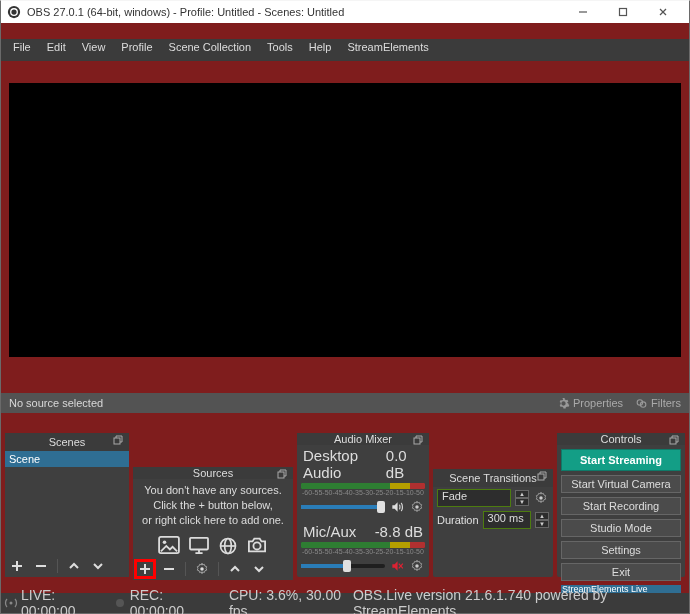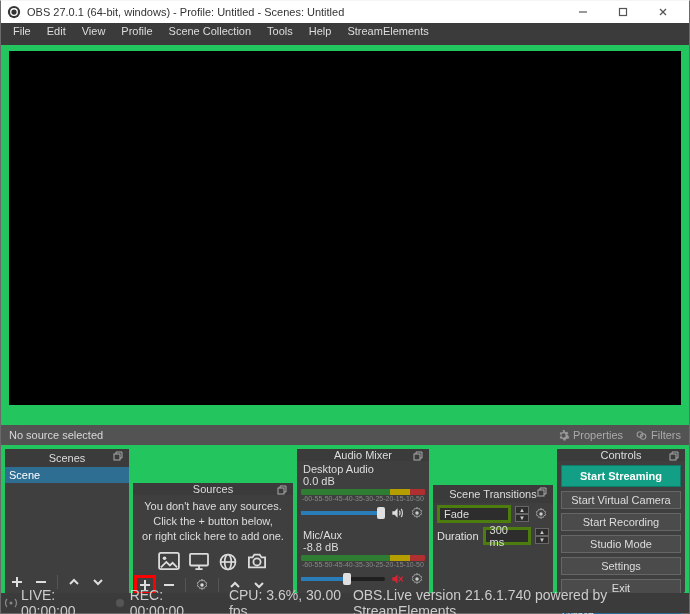--- a/index.html
+++ b/index.html
@@ -1,17 +1,17 @@
 <!DOCTYPE html>
 <html><head>
 <meta charset="utf-8">
 <style>
   * { box-sizing: border-box; margin: 0; padding: 0; font-family: "Segoe UI", Arial, sans-serif; }
   body { background: #535353; width: 690px; height: 614px; overflow: hidden; color: #e0e0e0; font-size: 11px; user-select: none; }
-  .window { width: 100%; height: 100%; display: flex; flex-direction: column; border: 1px solid #6a6a6a; background: #22c55e; border-top: 1px solid #f5f5f5; }
+  .window { width: 100%; height: 100%; display: flex; flex-direction: column; border: 1px solid #6a6a6a; background: #7f1d1d; border-top: 1px solid #f5f5f5; gap: 16px; }
   .titlebar { height: 22px; background: #fff; display: flex; align-items: center; padding: 0 6px; color: #333; font-size: 11px; }
   .titlebar .ticon { width: 14px; height: 14px; margin-right: 6px; }
   .titlebar .spacer { flex: 1; }
   .winbtn { width: 40px; height: 22px; display: flex; align-items: center; justify-content: center; color: #555; }
   .menubar { height: 22px; background: #3b3b3b; display: flex; align-items: flex-start; padding: 0 4px; color: #ddd; }
   .menubar span { padding: 2px 8px; cursor: default; }
   .preview { flex: 1; background: #000000; margin: 6px 8px 20px 8px; height: 357px; }
   .src-row { height: 20px; background: #535353; display: flex; align-items: center; padding: 2px 8px; color: #d8d8d8; }
   .src-row .sep { flex: 1; }
   .pbtn { display: flex; align-items: center; margin-left: 12px; color:#aaa; }
@@ -29,30 +29,30 @@
   .controls { width: 128px; }
   .scene-item { background: #2f6e93; color: #fff; padding: 2px 4px; font-size: 11px; }
   .dock-toolbar { height: 22px; background: #3f3f3f; display: flex; align-items: center; gap: 4px; padding: 2px 2px; color:#ddd;}
   .tb-btn { width: 20px; height: 18px; display: flex; align-items: center; justify-content: center; cursor: pointer; }
   .tb-sep { width: 1px; height: 14px; background: #555; margin: 0 2px; }
   .sources .hint { text-align: center; color: #ddd; padding: 4px 6px; font-size: 11px; line-height: 1.35; }
   .src-icons { display:flex; gap:8px; justify-content:center; padding: 4px 0 2px; }
   .src-icons svg { color:#dcdcdc; }
   .red-box { outline: 3px solid #ff0000; outline-offset: -2px; }
   .mixer .channel { padding: 2px 4px 4px 4px; }
-  .ch-head { display:flex; justify-content:space-between; color:#ddd; font-size:11px; padding: 0 2px; flex-direction: column;}
+  .ch-head { display:flex; justify-content:space-between; color:#ddd; font-size:15px; padding: 0 2px;}
   .meter { height:6px; width:100%; background:#2a2a2a; position:relative; margin-top:2px; border-radius:1px; overflow:hidden;}
   .ticks { height:8px; position:relative; color:#888; font-size:7px; display:flex; justify-content:space-between; padding:0 1px; }
   .slider-row { display:flex; align-items:center; gap:4px; margin-top:2px; margin-bottom:2px;}
   .track { flex:1; height:4px; background:#1f1f1f; position:relative; border-radius:2px; }
   .track .fill { position:absolute; left:0; top:0; bottom:0; background:#2a7db8; }
   .knob { position:absolute; top:-4px; width:8px; height:12px; background:#e0e0e0; border-radius:2px; }
   .spk, .gearsmall { width:16px; height:16px; display:flex; align-items:center; justify-content:center; color:#ddd;}
   .trans-row { display:flex; align-items:center; gap:4px; padding:2px 4px;}
-  .trans-row .combo { flex:1; background:#2d2d2d; border:3px solid #4d7c0f; height:18px; display:flex; align-items:center; padding:0 4px; color:#ddd; font-size:11px;}
+  .trans-row .combo { flex:1; background:#2d2d2d; border:1px solid #4d7c0f; height:18px; display:flex; padding:0 4px; color:#ddd; font-size:11px;}
   .spin { display:flex; flex-direction:column;}
   .spin div{ width:14px; height:8px; background:#2d2d2d; border:1px solid #666; display:flex; align-items:center; justify-content:center; font-size:6px; color:#ccc;}
   .controls .cbtn { margin:2px 4px; height:18px; background:#4b4b4b; border:1px solid #666; color:#ddd; font-size:11px; display:flex; align-items:center; justify-content:center; cursor:pointer;}
   .controls .cbtn.start { background:#139e86; color:#fff; border-color:#0e7a68; font-weight:bold; height:22px; margin-top:4px;}
   .controls .cbtn.sel { background:#2f6e93; color:#fff; border-color:#2f6e93;}
   .statusbar { height:20px; background:#3b3b3b; display:flex; align-items:center; padding:0 3px; color:#ccc; font-size:14px;}
   .statusbar .dot{ width:8px; height:8px; border-radius:50%; background:#555; margin-right:6px; margin-left:10px;}
   .statusbar .right{ margin-left:auto;}
   .live-icon{ width:14px; height:10px; display:inline-flex; align-items:center; justify-content:center; margin-right:3px;}
 </style>

